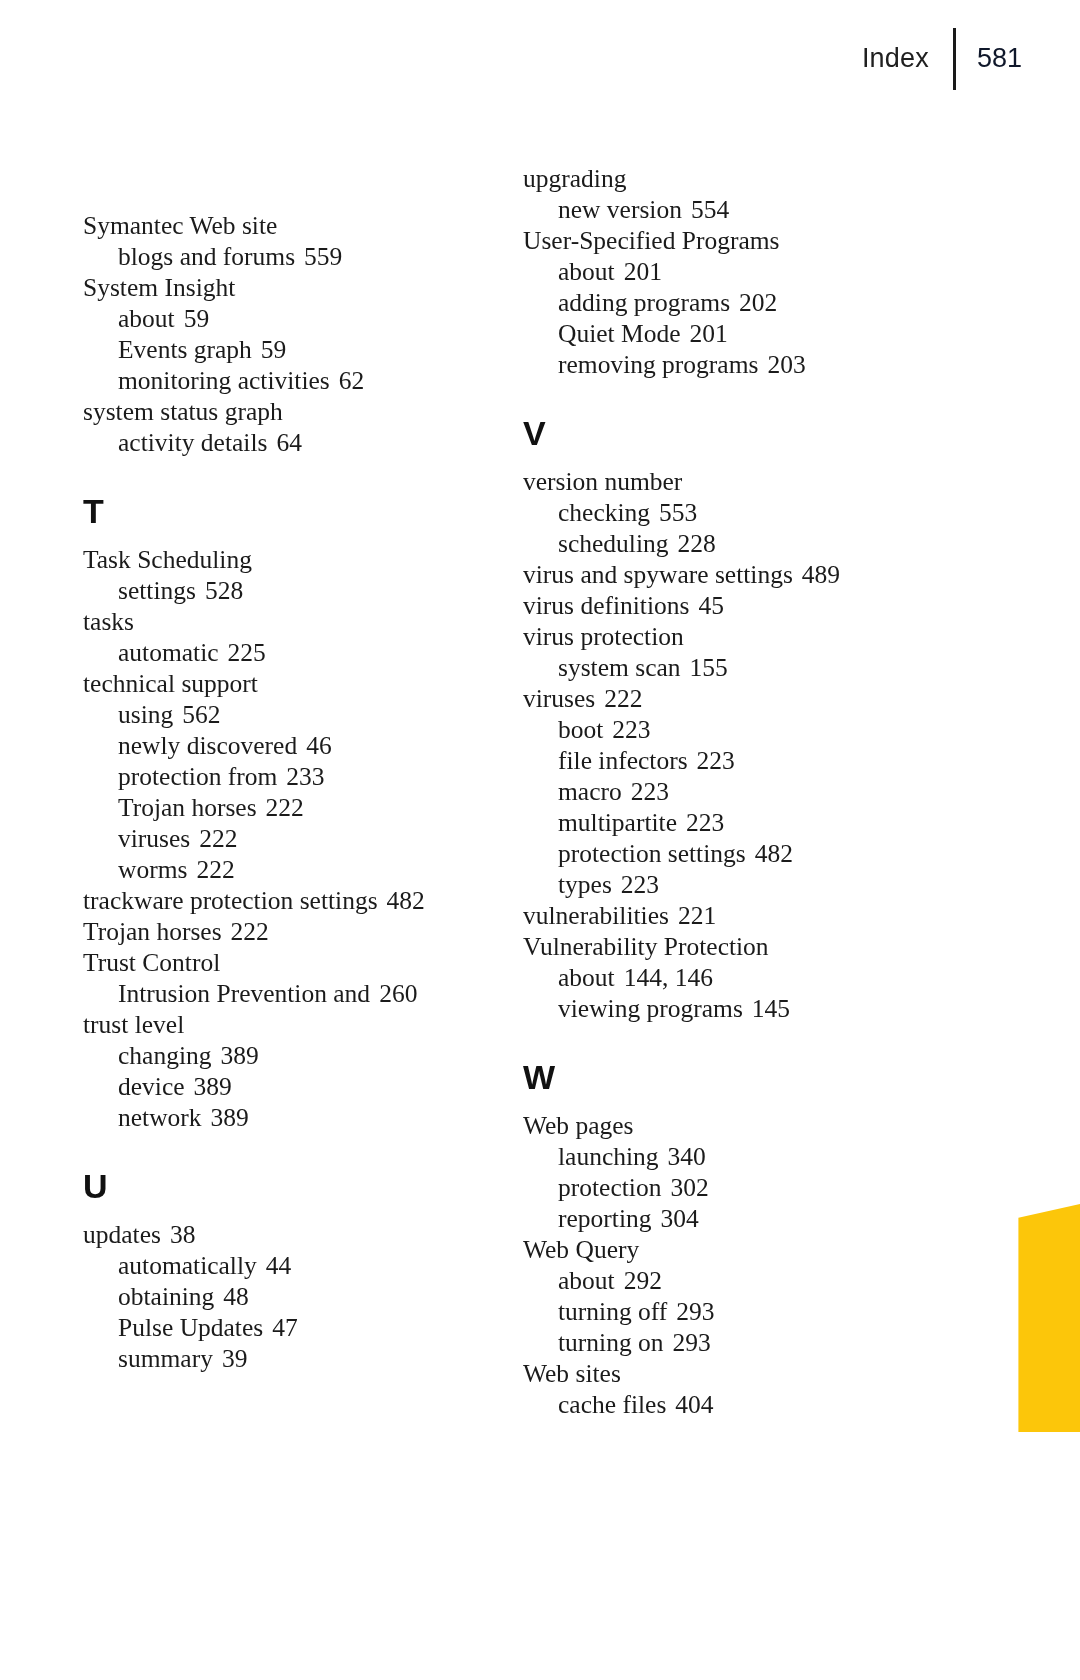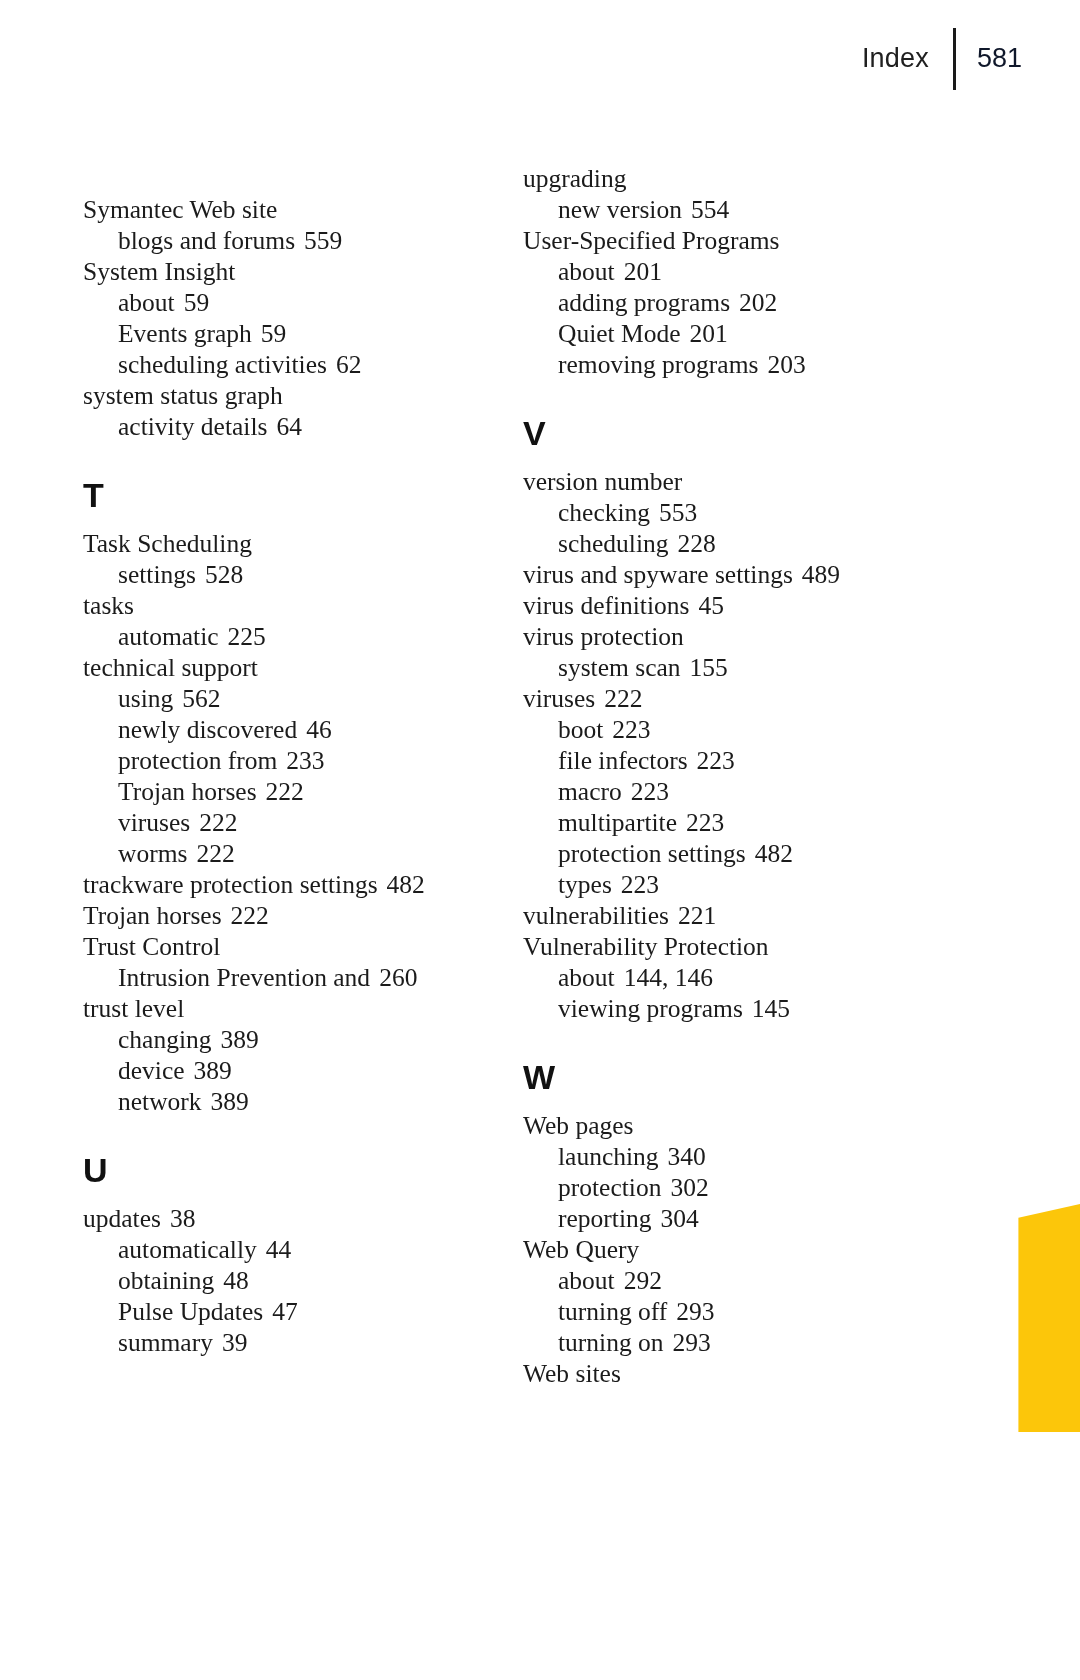--- a/index.html
+++ b/index.html
@@ -122,21 +122,21 @@
   </div>
 
   <div class="columns">
     <div class="col col--left">
         <div class="group">
           <div class="entry entry--main"><span>Symantec Web site</span></div>
           <div class="entry entry--sub"><span>blogs and forums</span><span class="pg">559</span></div>
           <div class="entry entry--main"><span>System Insight</span></div>
           <div class="entry entry--sub"><span>about</span><span class="pg">59</span></div>
           <div class="entry entry--sub"><span>Events graph</span><span class="pg">59</span></div>
-          <div class="entry entry--sub"><span>scheduling activities</span><span class="pg">62</span></div>
+          <div class="entry entry--sub"><span>monitoring activities</span><span class="pg">62</span></div>
           <div class="entry entry--main"><span>system status graph</span></div>
           <div class="entry entry--sub"><span>activity details</span><span class="pg">64</span></div>
         </div>
         <div class="section-letter">T</div>
         <div class="group">
           <div class="entry entry--main"><span>Task Scheduling</span></div>
           <div class="entry entry--sub"><span>settings</span><span class="pg">528</span></div>
           <div class="entry entry--main"><span>tasks</span></div>
           <div class="entry entry--sub"><span>automatic</span><span class="pg">225</span></div>
           <div class="entry entry--main"><span>technical support</span></div>
@@ -199,19 +199,20 @@
         <div class="group">
           <div class="entry entry--main"><span>Web pages</span></div>
           <div class="entry entry--sub"><span>launching</span><span class="pg">340</span></div>
           <div class="entry entry--sub"><span>protection</span><span class="pg">302</span></div>
           <div class="entry entry--sub"><span>reporting</span><span class="pg">304</span></div>
           <div class="entry entry--main"><span>Web Query</span></div>
           <div class="entry entry--sub"><span>about</span><span class="pg">292</span></div>
           <div class="entry entry--sub"><span>turning off</span><span class="pg">293</span></div>
           <div class="entry entry--sub"><span>turning on</span><span class="pg">293</span></div>
           <div class="entry entry--main"><span>Web sites</span></div>
+          <div class="entry entry--sub"><span>cache files</span><span class="pg">404</span></div>
         </div>
       </div>
   </div>
 
   <div class="thumb-tab" style="background: rgb(252, 198, 10);"></div>
 
 </div>
 
 </body></html>

